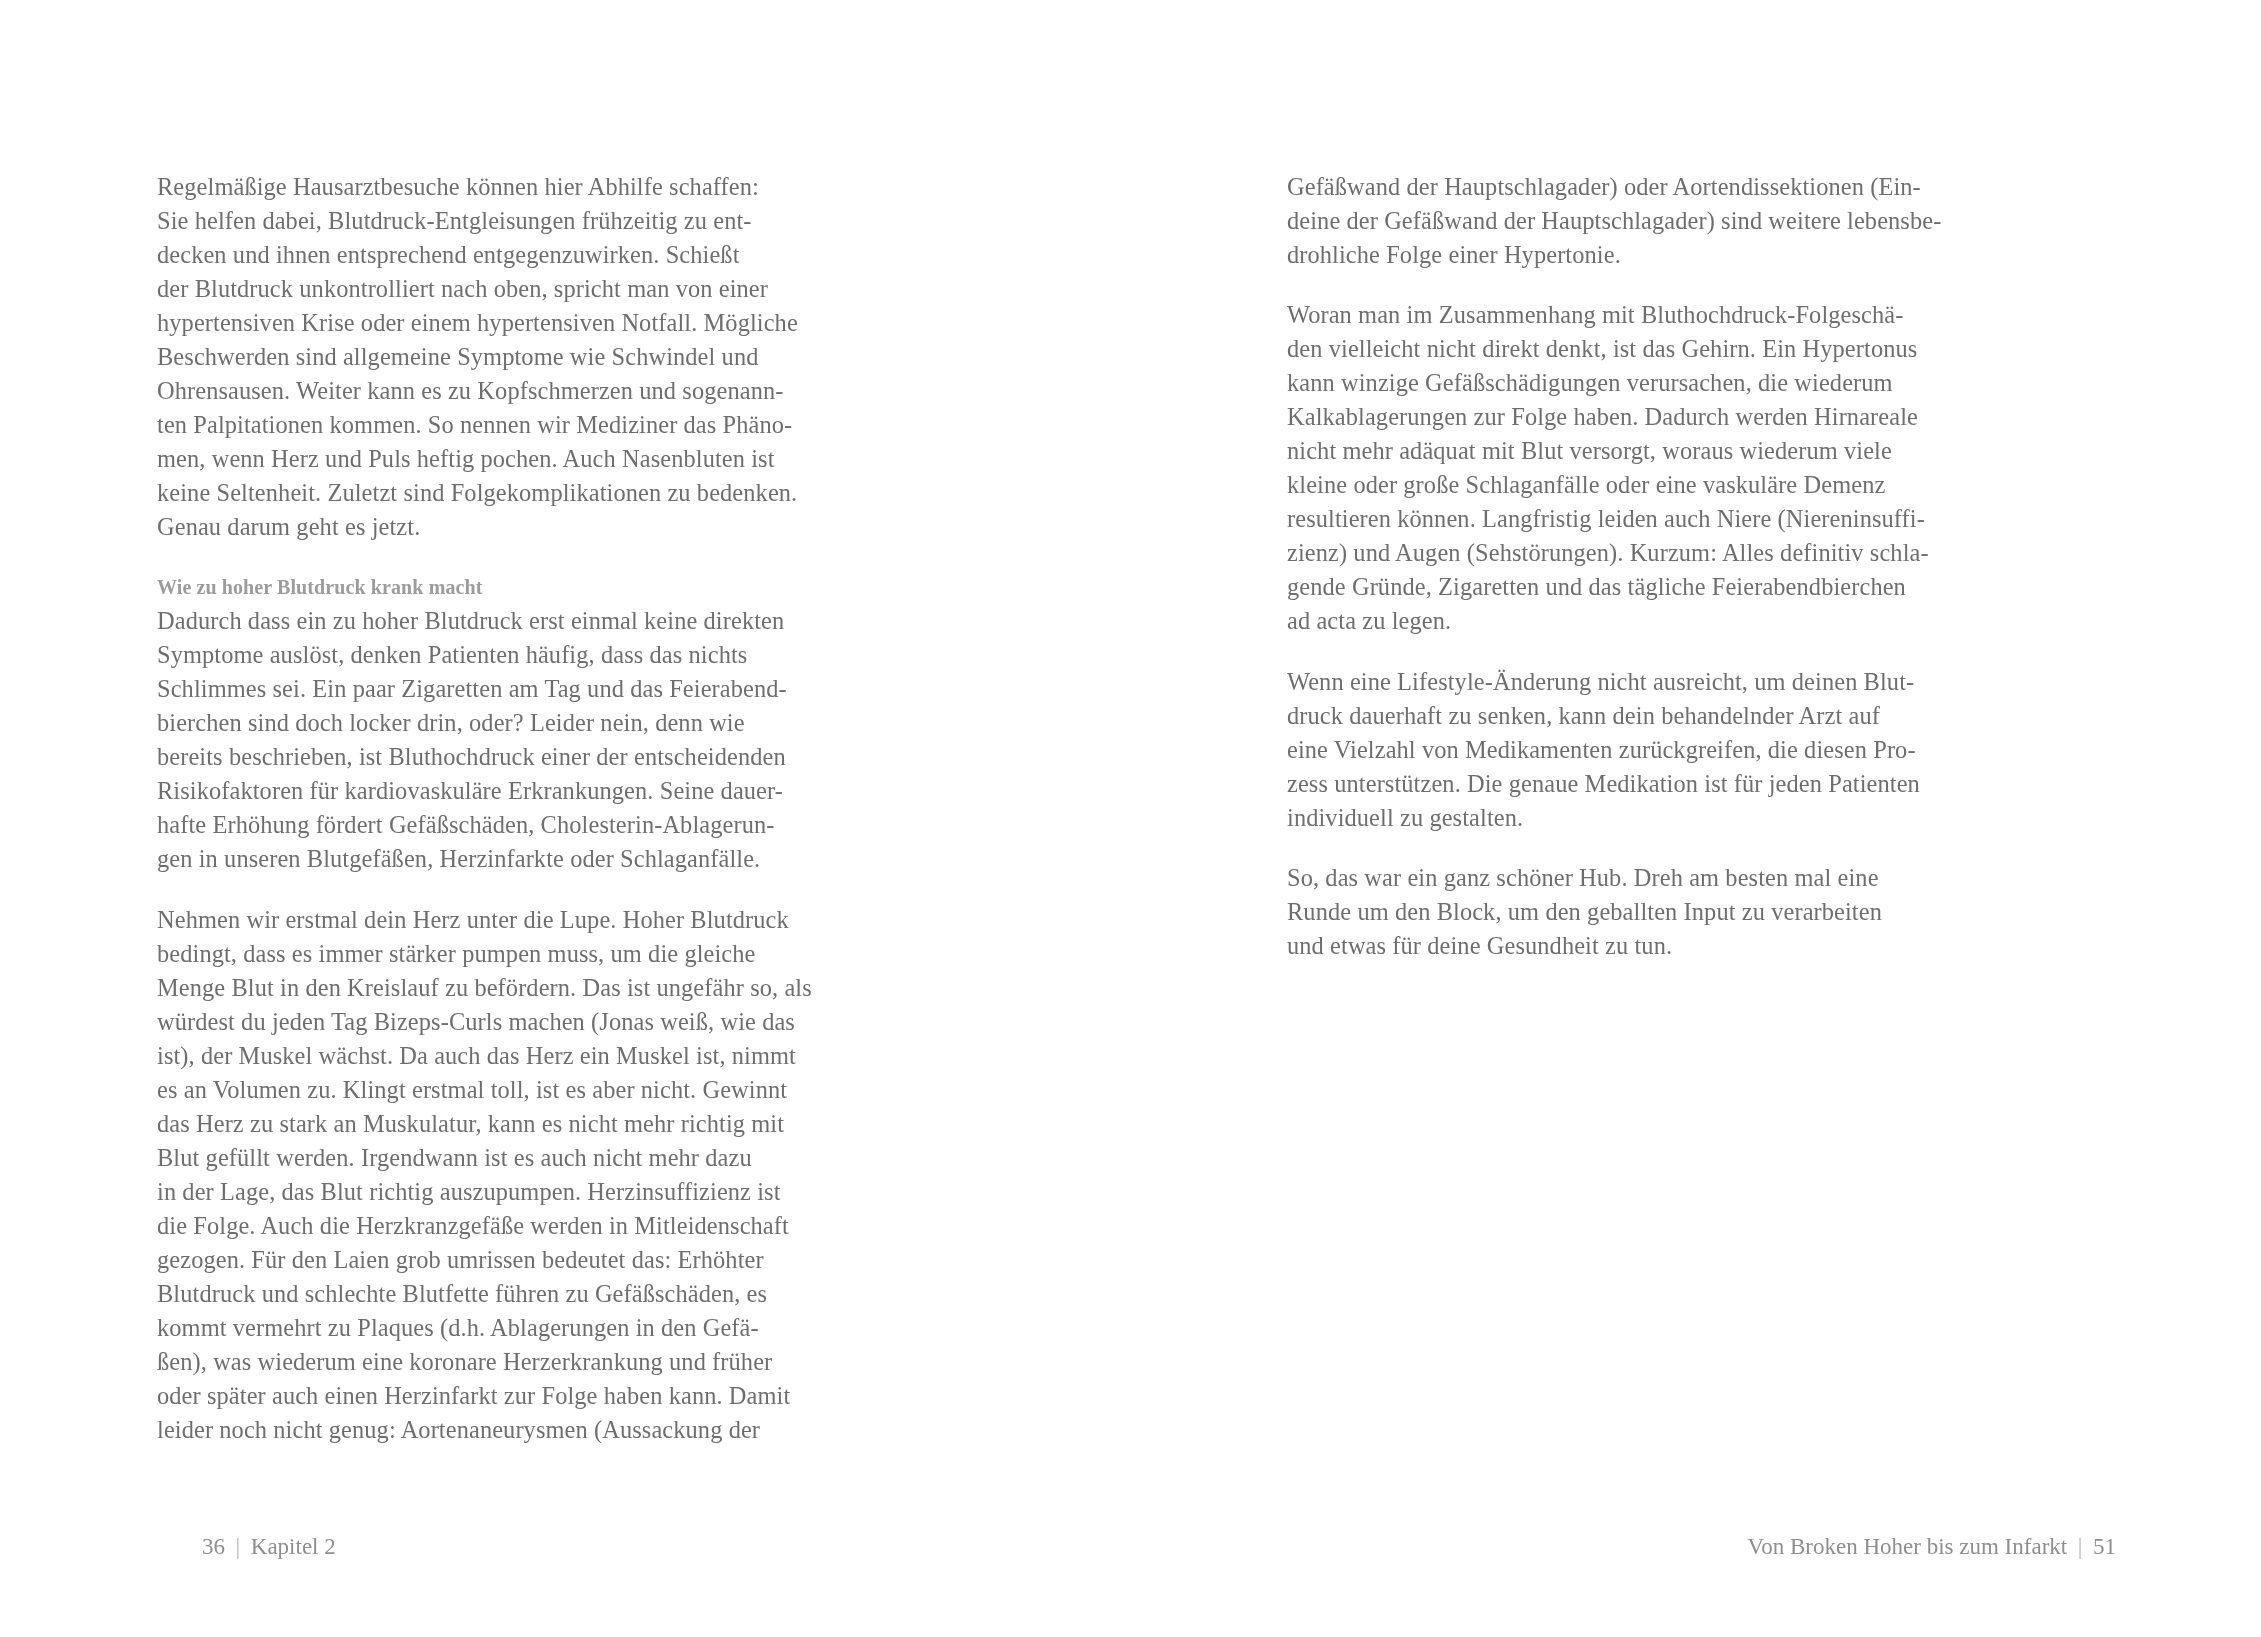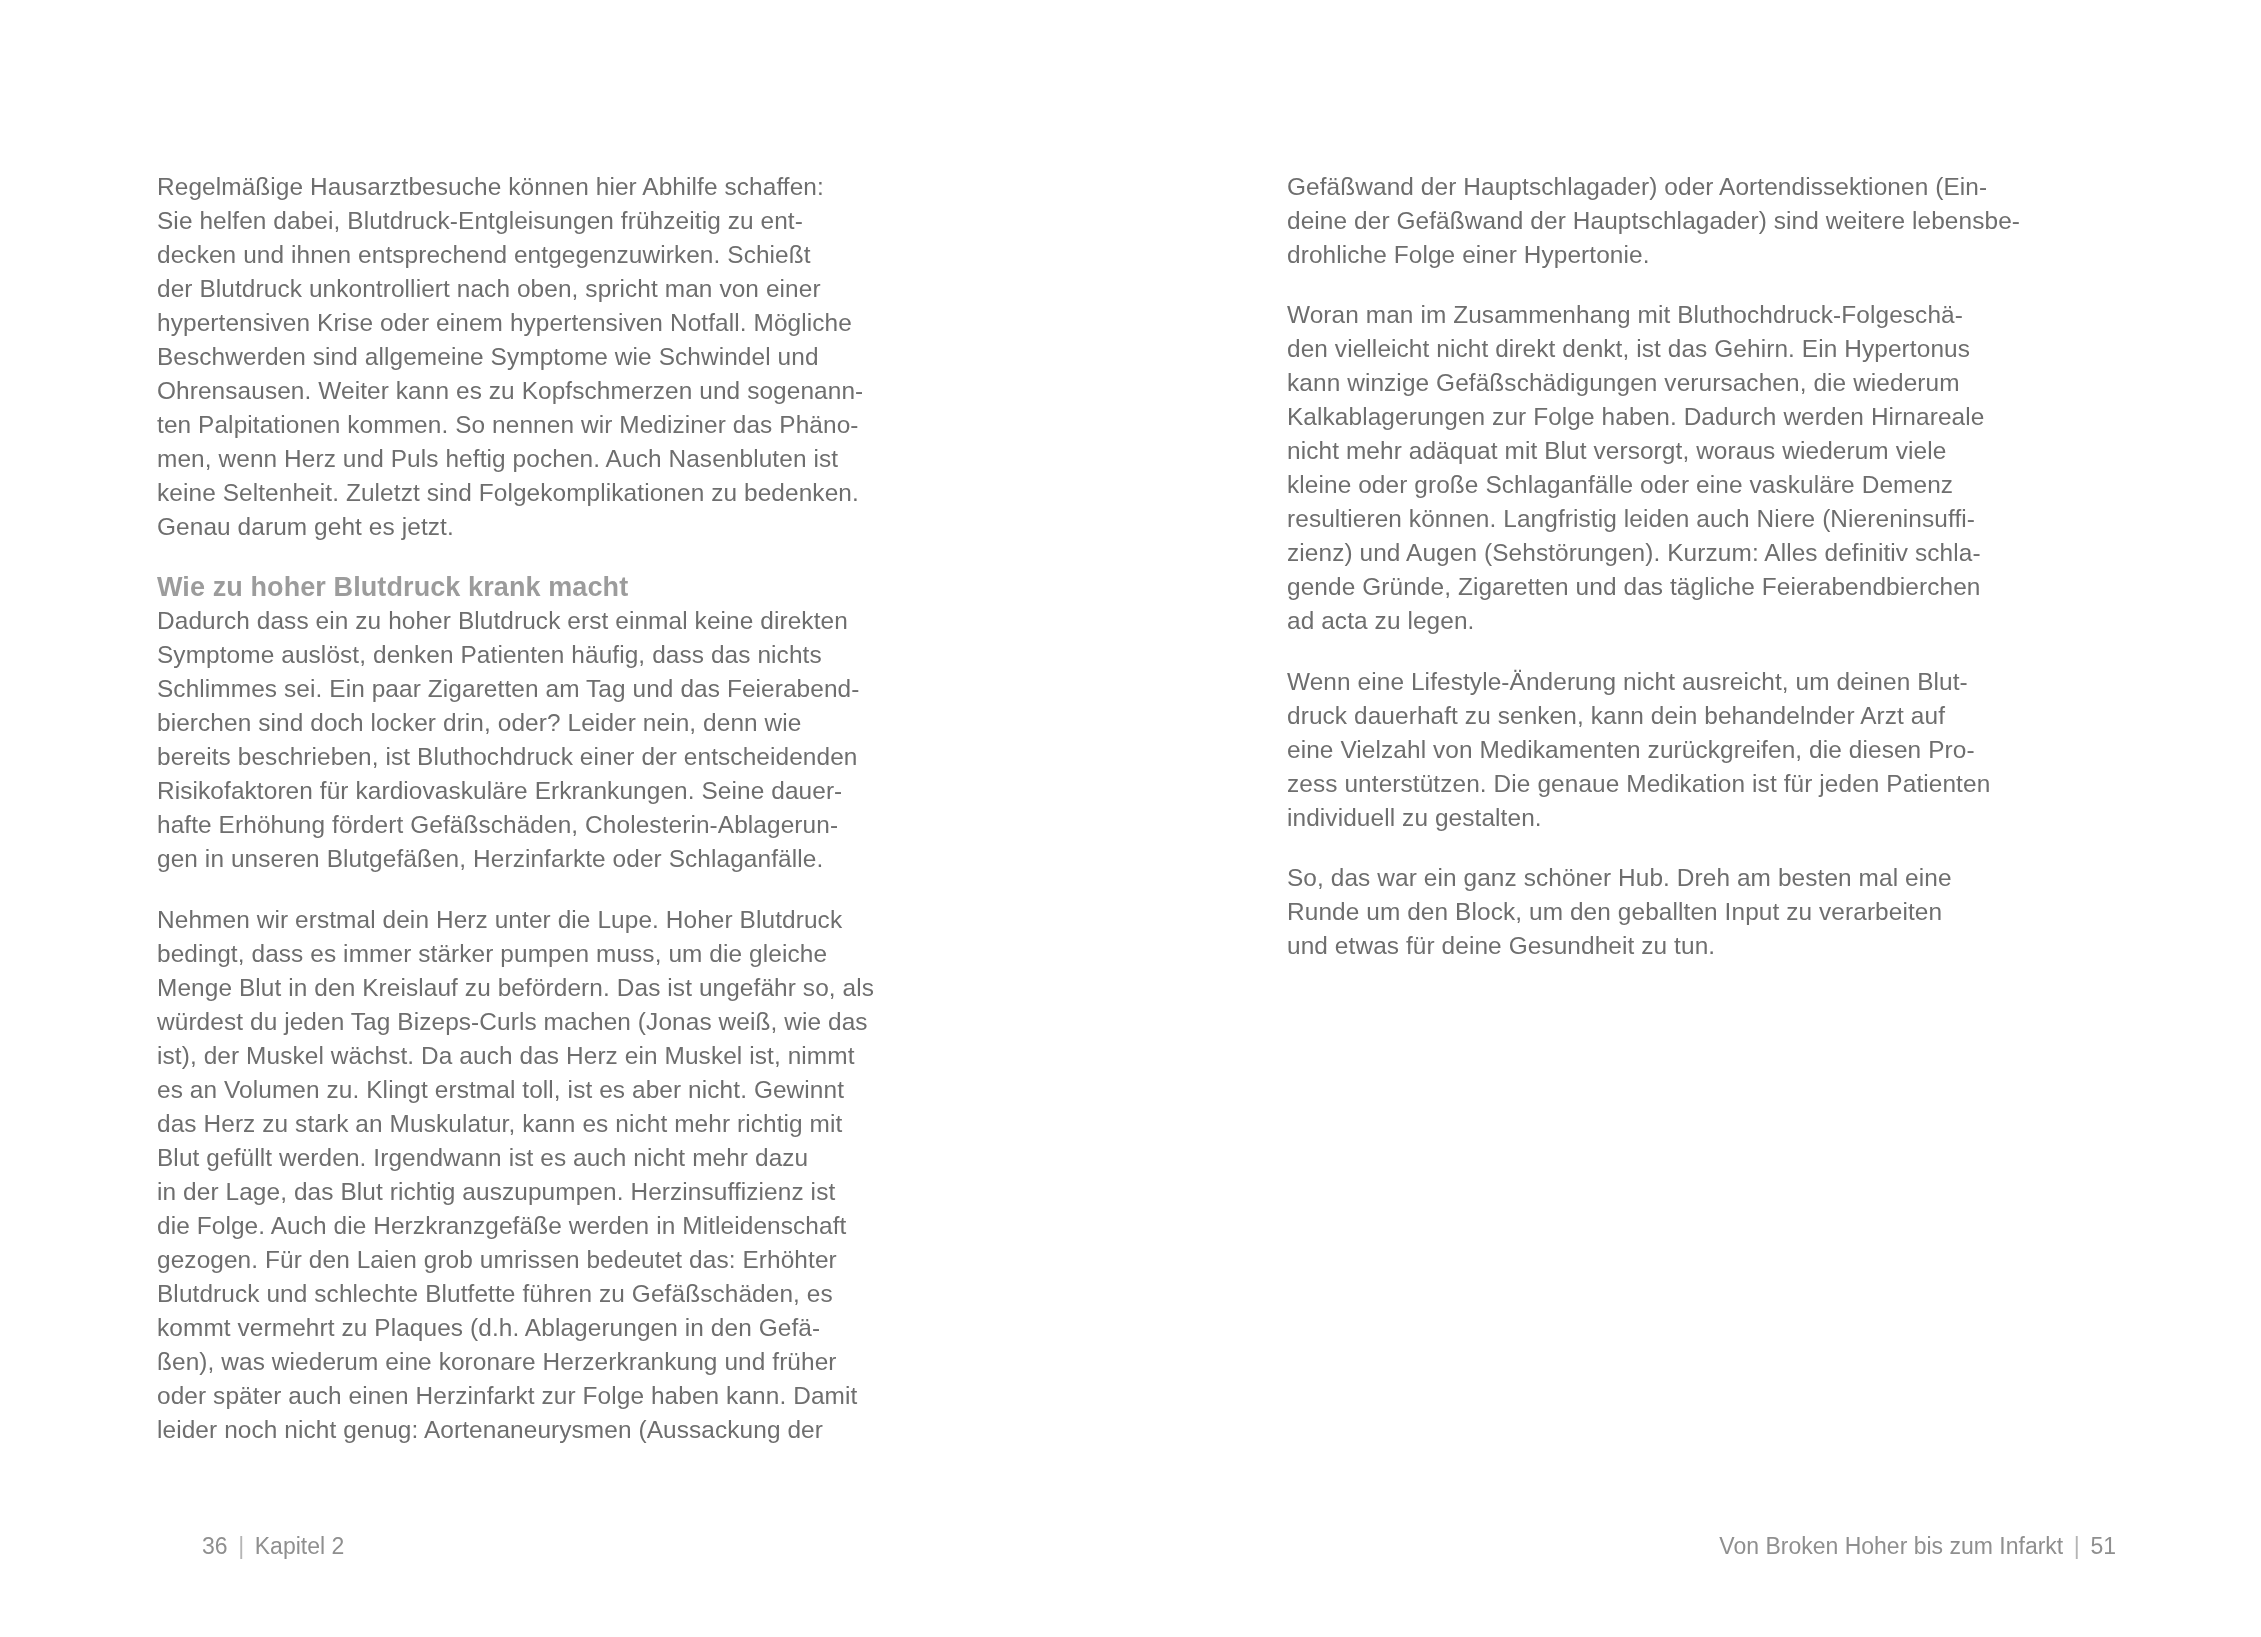--- a/index.html
+++ b/index.html
@@ -13,20 +13,21 @@
     height: 1637px;
     background: var(--background, #ffffff);
     font-family: "Liberation Sans", "DejaVu Sans", sans-serif;
     overflow: hidden;
   }
   .page {
     position: absolute;
     top: 0;
     height: 1637px;
     width: 1130px;
+    font-family: Liberation Serif, serif;
   }
   .page-left  { left: 0; }
   .page-right { left: 1130px; }
 
   .text-column {
     position: absolute;
     left: 157px;
     top: 170px;
     width: 871px;
     color: var(--body-text, #6e6e6e);
@@ -34,21 +35,21 @@
     font-weight: 300;
     line-height: 34px;
     letter-spacing: 0.1px;
   }
   .text-column p {
     margin: 0 0 26.4px 0;
     white-space: pre-line;
   }
   .text-column h2 {
     margin: 0;
-    font-size: 27px;
+    font-size: 20px;
     line-height: 34px;
     font-weight: 700;
     color: var(--heading-text, #9c9c9c);
     white-space: pre-line;
   }
 
   .footer {
     position: absolute;
     top: 1532px;
     color: var(--footer-text, #8f8f8f);

